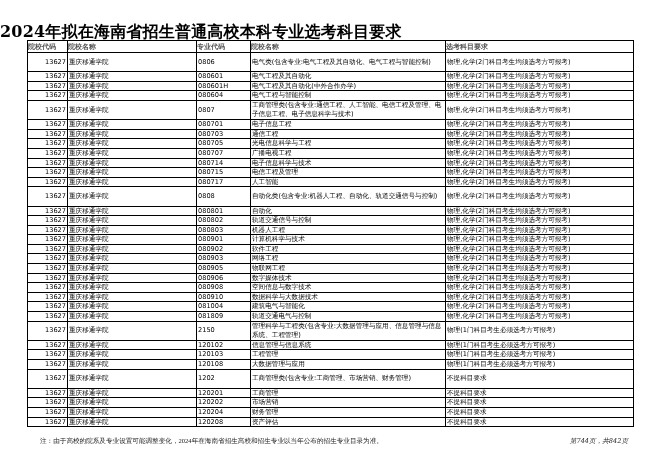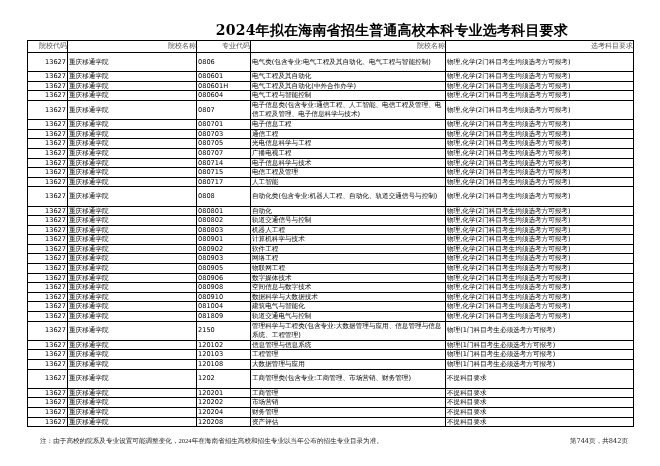--- a/index.html
+++ b/index.html
@@ -1,39 +1,39 @@
 <!DOCTYPE html>
 <html><head>
 <meta charset="utf-8">
 <style>
   html, body { margin:0; padding:0; background:#ffffff; }
   body { width:660px; height:466px; position:relative; overflow:hidden;
          font-family:"DejaVu Sans", sans-serif; color:#000; }
-  .title { position:absolute; left:0; top:22px; width:568px; text-align:right;
-           font-family:"DejaVu Serif", serif; font-weight:bold; font-size:14px; letter-spacing:0.2px; }
+  .title { position:absolute; left:0; top:22px; width:568px; text-align:left;
+           font-family:"DejaVu Serif", serif; font-weight:bold; font-size:16px; letter-spacing:0.2px; }
   table.grid { position:absolute; left:27px; top:40px; width:606px;
                border-collapse:collapse; table-layout:fixed; }
   table.grid col.c1 { width:40px; }
   table.grid col.c2 { width:129px; }
   table.grid col.c3 { width:54px; }
   table.grid col.c4 { width:195px; }
   table.grid col.c5 { width:188px; }
   table.grid th { border:1px solid #000; height:11px; padding:0;
-                  font-family:"DejaVu Serif", serif; font-weight:normal; font-size:7px;
-                  color:#555; text-align:right; line-height:11px; }
+                  font-family:"DejaVu Serif", serif; font-weight:bold; font-size:7px;
+                  color:#555; text-align:left; line-height:11px; }
   table.grid td { border:1px solid #000; padding:0 1px; font-size:6.6px;
                   line-height:8.6px; height:8.6px; vertical-align:middle;
                   white-space:nowrap; overflow:hidden; }
   table.grid tr.dbl td { height:18.2px; white-space:normal; }
   table.grid td.code { text-align:right; }
   table.grid tr.dbl td.major { white-space:normal; word-break:break-all; }
   .footnote { position:absolute; left:40px; top:437px; font-size:6.6px;
               font-family:Liberation Serif, serif; color:#222; }
   .pager { position:absolute; right:32px; top:437px; font-size:6.6px;
-           font-family:"DejaVu Serif", serif; color:#222; }
+           font-family:"DejaVu Serif", serif; color:#222;font-style:italic; }
 </style>
 </head>
 <body>
 
 <div class="title">2024年拟在海南省招生普通高校本科专业选考科目要求</div>
 
 <table class="grid">
   <colgroup>
       <col class="c1">
       <col class="c2">
@@ -76,21 +76,21 @@
         <td class="code">13627</td>
         <td>重庆移通学院</td>
         <td>080604</td>
         <td class="major">电气工程与智能控制</td>
         <td>物理,化学(2门科目考生均须选考方可报考)</td>
       </tr>
       <tr class="dbl">
         <td class="code">13627</td>
         <td>重庆移通学院</td>
         <td>0807</td>
-        <td class="major">电子信息类(包含专业:通信工程、人工智能、电信工程及管理、电信工程及管理、电子信息科学与技术)</td>
+        <td class="major">工商管理类(包含专业:通信工程、人工智能、电信工程及管理、电子信息工程、电子信息科学与技术)</td>
         <td>物理,化学(2门科目考生均须选考方可报考)</td>
       </tr>
       <tr>
         <td class="code">13627</td>
         <td>重庆移通学院</td>
         <td>080701</td>
         <td class="major">电子信息工程</td>
         <td>物理,化学(2门科目考生均须选考方可报考)</td>
       </tr>
       <tr>

